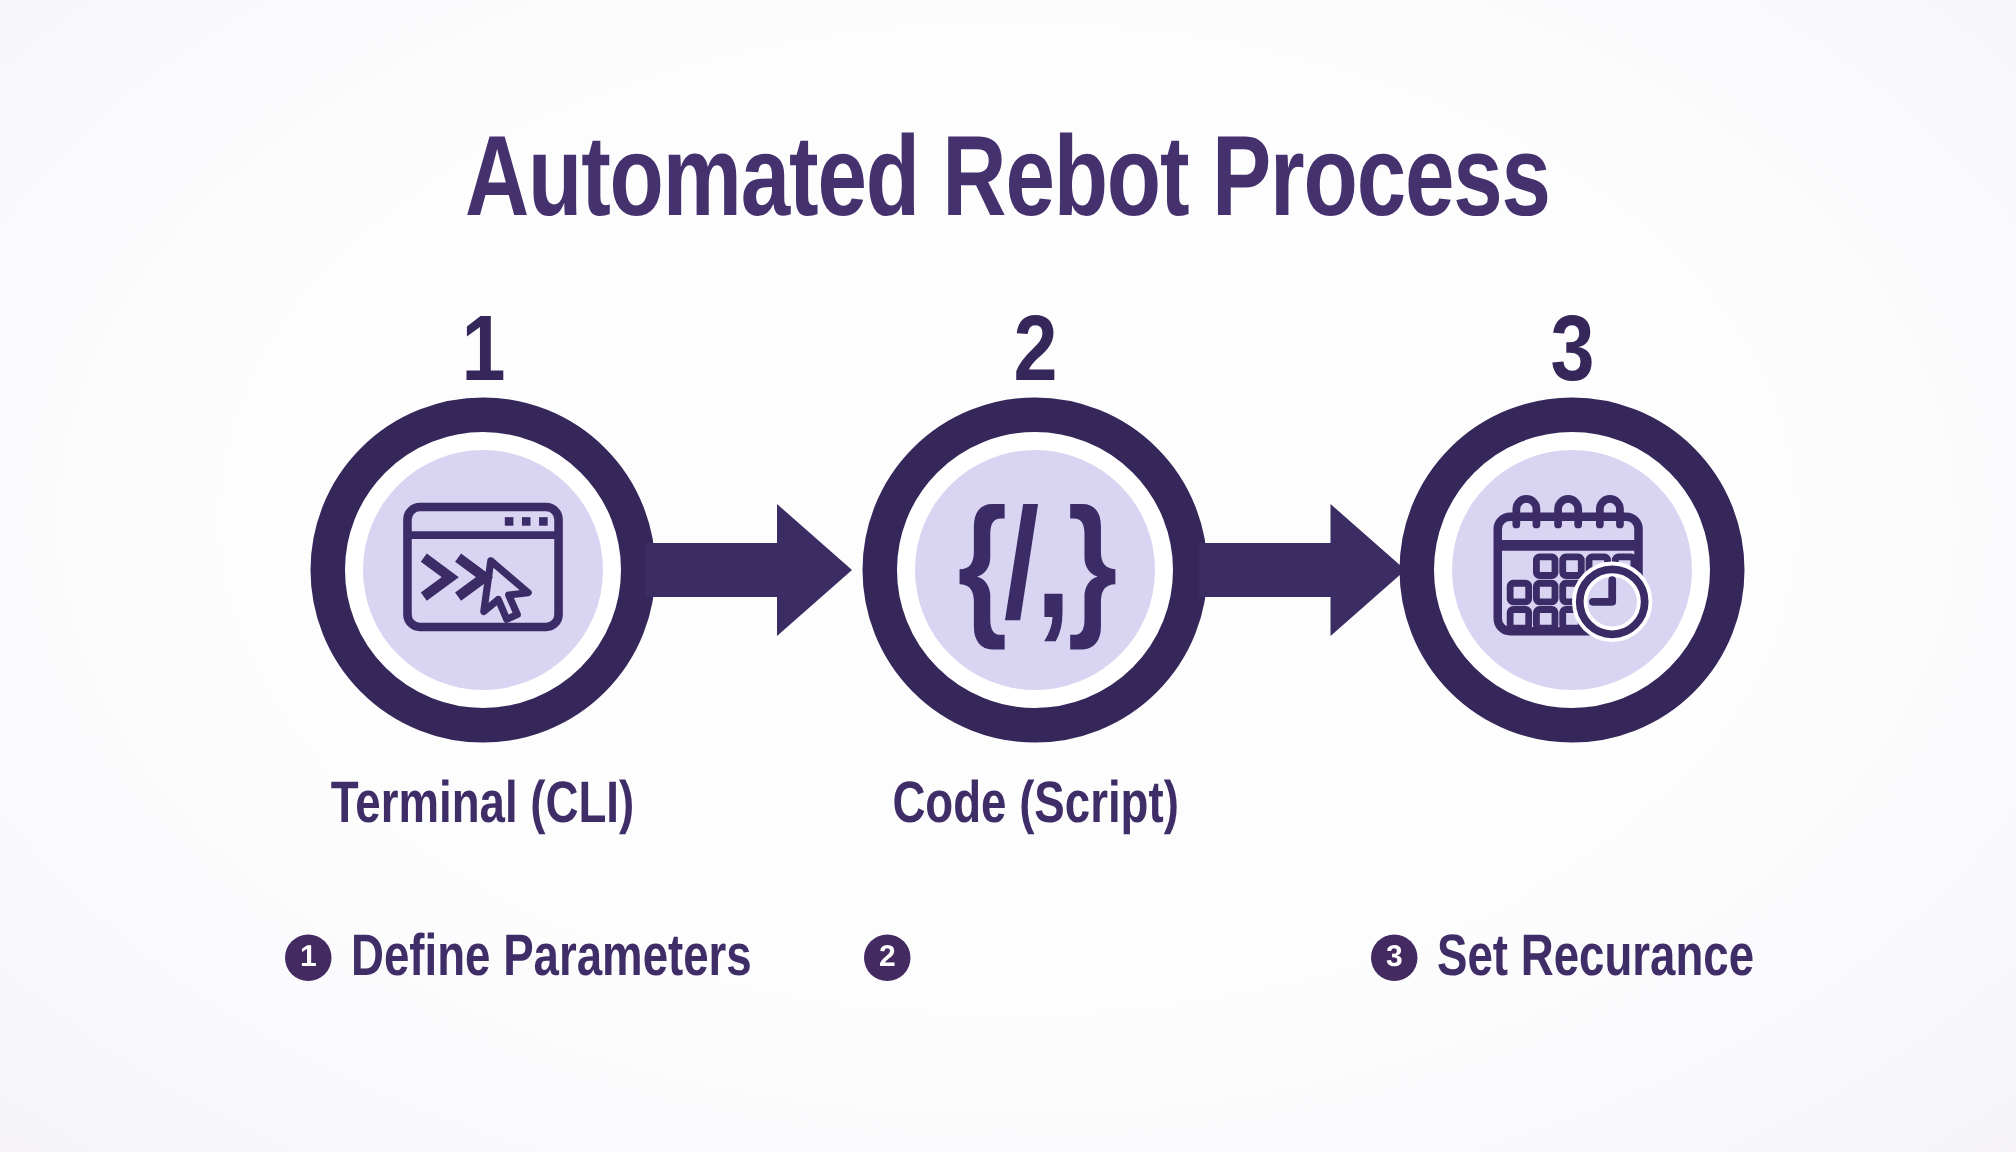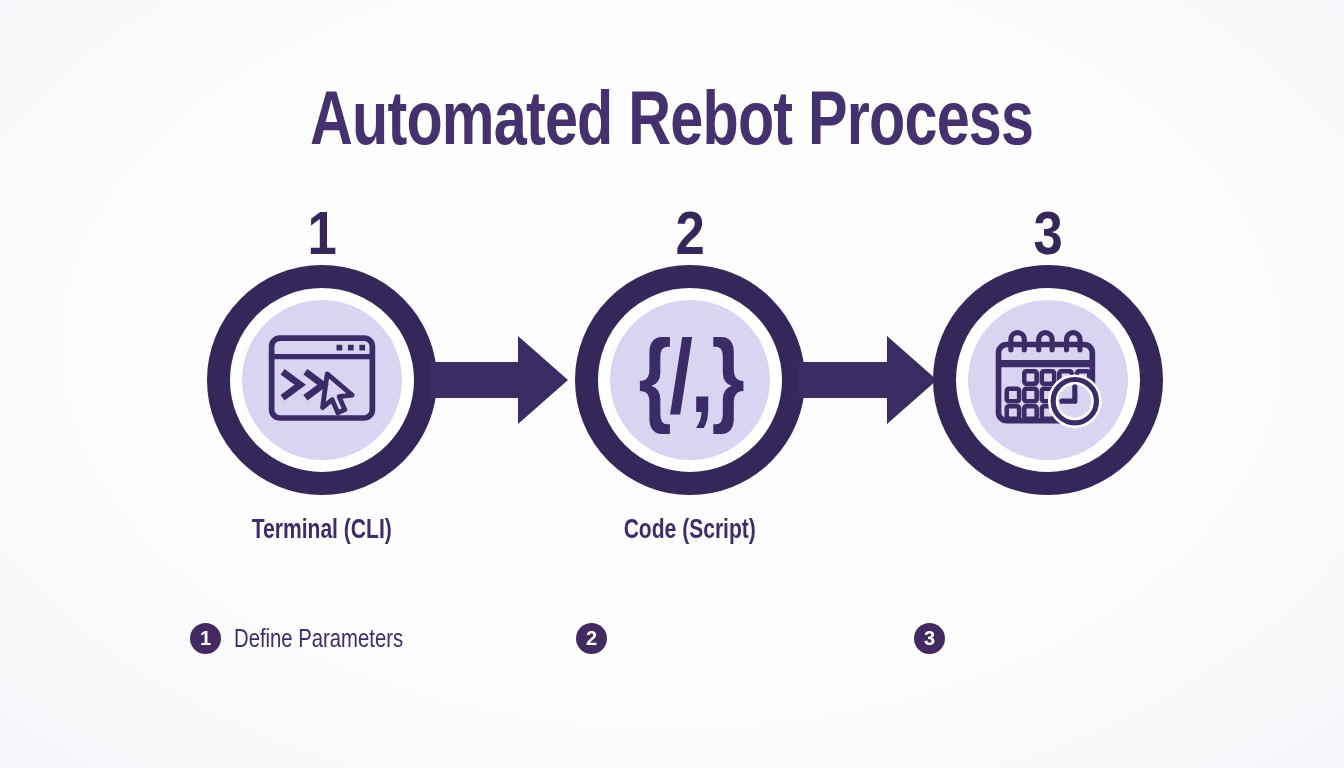--- a/index.html
+++ b/index.html
@@ -96,21 +96,21 @@
   }
   #arrow1 { left: 430px; }
   #arrow2 { left: 799px; }
 
   
   .step-label {
     position: absolute;
     top: 515px;
     width: 360px;
     text-align: center;
-    font-size: 27px;
+    font-size: 39px;
     font-weight: bold;
     color: #3f2d68;
     line-height: 1.1;
   }
   #label1 { left: 142px; }
   #label2 { left: 510px; }
   #label3 { left: 868px; }
 
   
   .legend-item {
@@ -132,22 +132,22 @@
     color: #ffffff;
     font-size: 20px;
     font-weight: bold;
     display: flex;
     align-items: center;
     justify-content: center;
     flex: 0 0 auto;
     line-height: 1;
   }
   .legend-label {
-    font-size: 26px;
-    font-weight: normal;
+    font-size: 39px;
+    font-weight: bold;
     color: #3f2d68;
     line-height: 36px;
   }
 </style>
 </head>
 <body>
 
 <div class="canvas">
 
   <div class="title">
@@ -240,15 +240,18 @@
   </div>
   <div class="legend-item" id="legend2">
     <div class="legend-badge">
       <span>2</span>
     </div>
   </div>
   <div class="legend-item" id="legend3">
     <div class="legend-badge">
       <span>3</span>
     </div>
+    <div class="legend-label">
+      <span class="cond cond-left">Set Recurance</span>
+    </div>
   </div>
 
 </div>
 
 </body></html>

